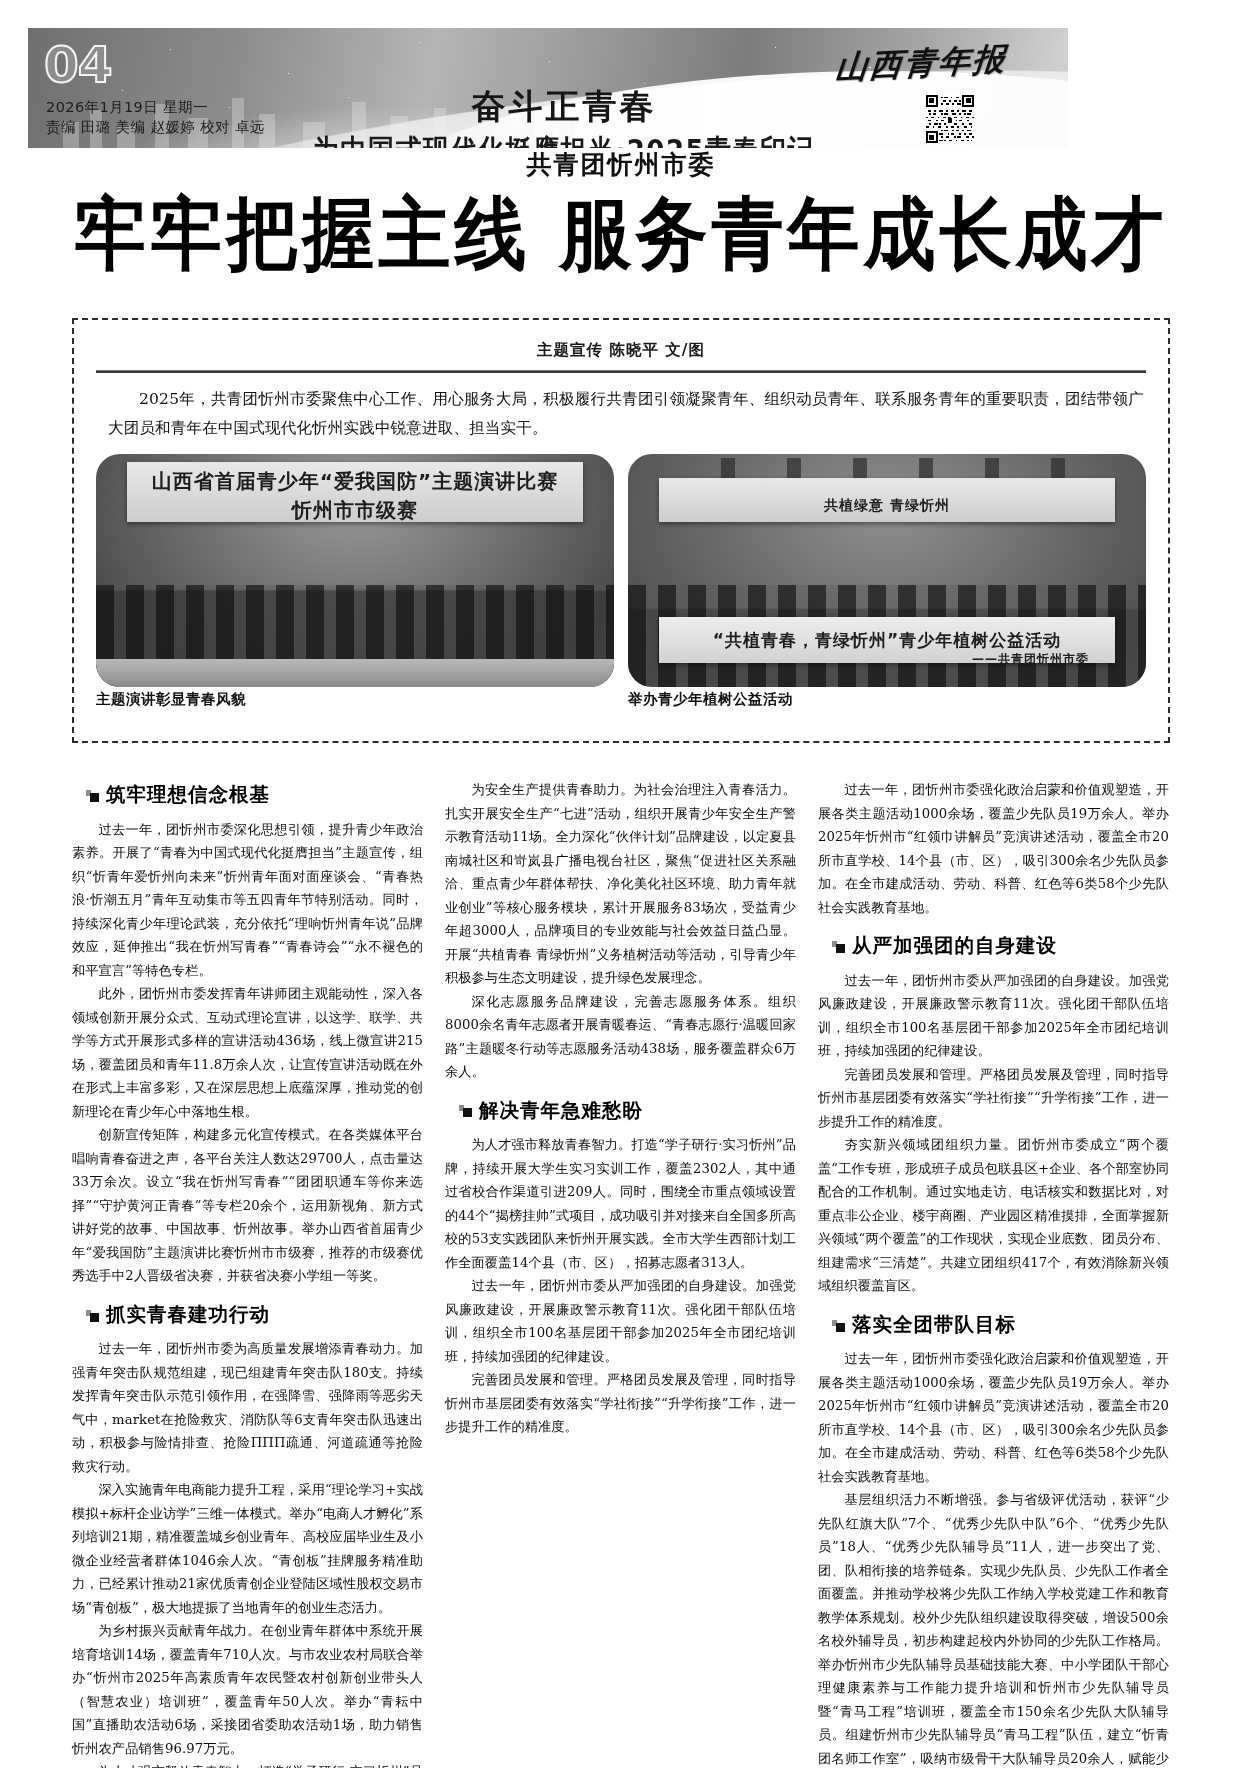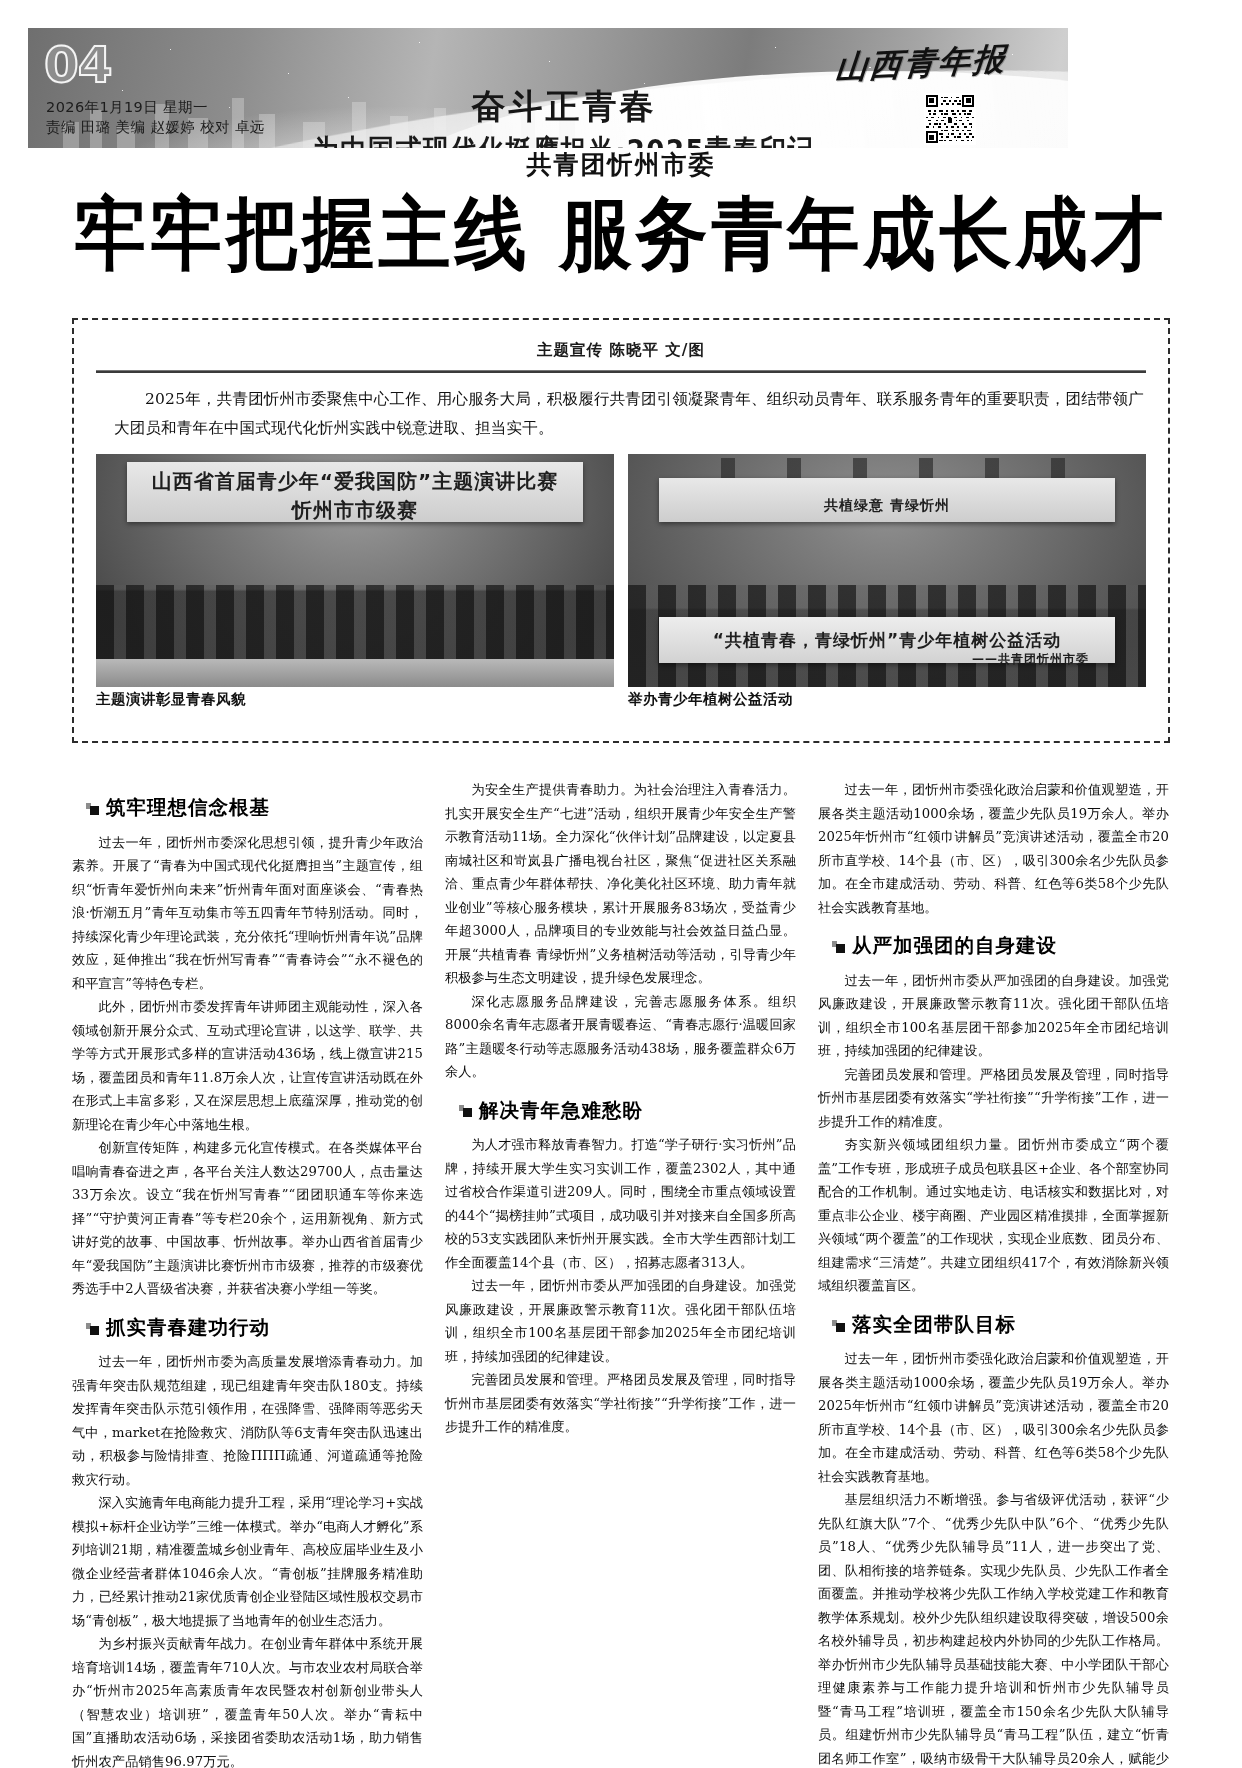--- a/index.html
+++ b/index.html
@@ -204,35 +204,36 @@
     margin: 0 4px 12px 4px;
   }
   .lead {
     font-family: "DejaVu Serif", "Liberation Serif", serif;
     font-size: 15.5px;
     line-height: 1.85;
     color: #111;
     text-align: justify;
     text-indent: 2em;
     letter-spacing: .2px;
-    margin: 0 6px 12px 22px;
+    margin: 0 6px 12px 16px;
   }
 
   .photos {
     display: flex;
     gap: 14px;
     margin: 0 4px;
   }
   .photo-wrap { width: 50%; }
   .photo {
     width: 100%;
     height: 233px;
     position: relative;
     overflow: hidden;
     background: #6b6b6b;
+    border-radius: 24px;
   }
   .ph1 {
     background:
       linear-gradient(#0000 0%, #0000 58%, rgba(20,20,20,.55) 59%, rgba(30,30,30,.5) 100%),
       radial-gradient(ellipse at 50% 20%, #9a9a9a 0%, #6e6e6e 45%, #4a4a4a 80%),
       linear-gradient(180deg,#8a8a8a,#3e3e3e);
   }
   .ph2 {
     background:
       linear-gradient(#0000 0%, #0000 66%, rgba(35,35,35,.5) 67%, rgba(45,45,45,.45) 100%),
@@ -300,21 +301,21 @@
     font-weight: 700;
     color: #000;
     letter-spacing: 1px;
     margin: 10px 0 5px 0;
     text-indent: 0;
     display: flex;
     align-items: center;
     gap: 7px;
     padding-left: 14px;
   }
-  .sec-h:first-child { margin-top: 13px; }
+  .sec-h:first-child { margin-top: 0; }
   .sq {
     display: inline-block;
     width: 13px; height: 13px;
     position: relative;
     flex: 0 0 auto;
   }
   .sq::before {
     content: "";
     position: absolute; left: 0; top: 1px;
     width: 5px; height: 6px;

